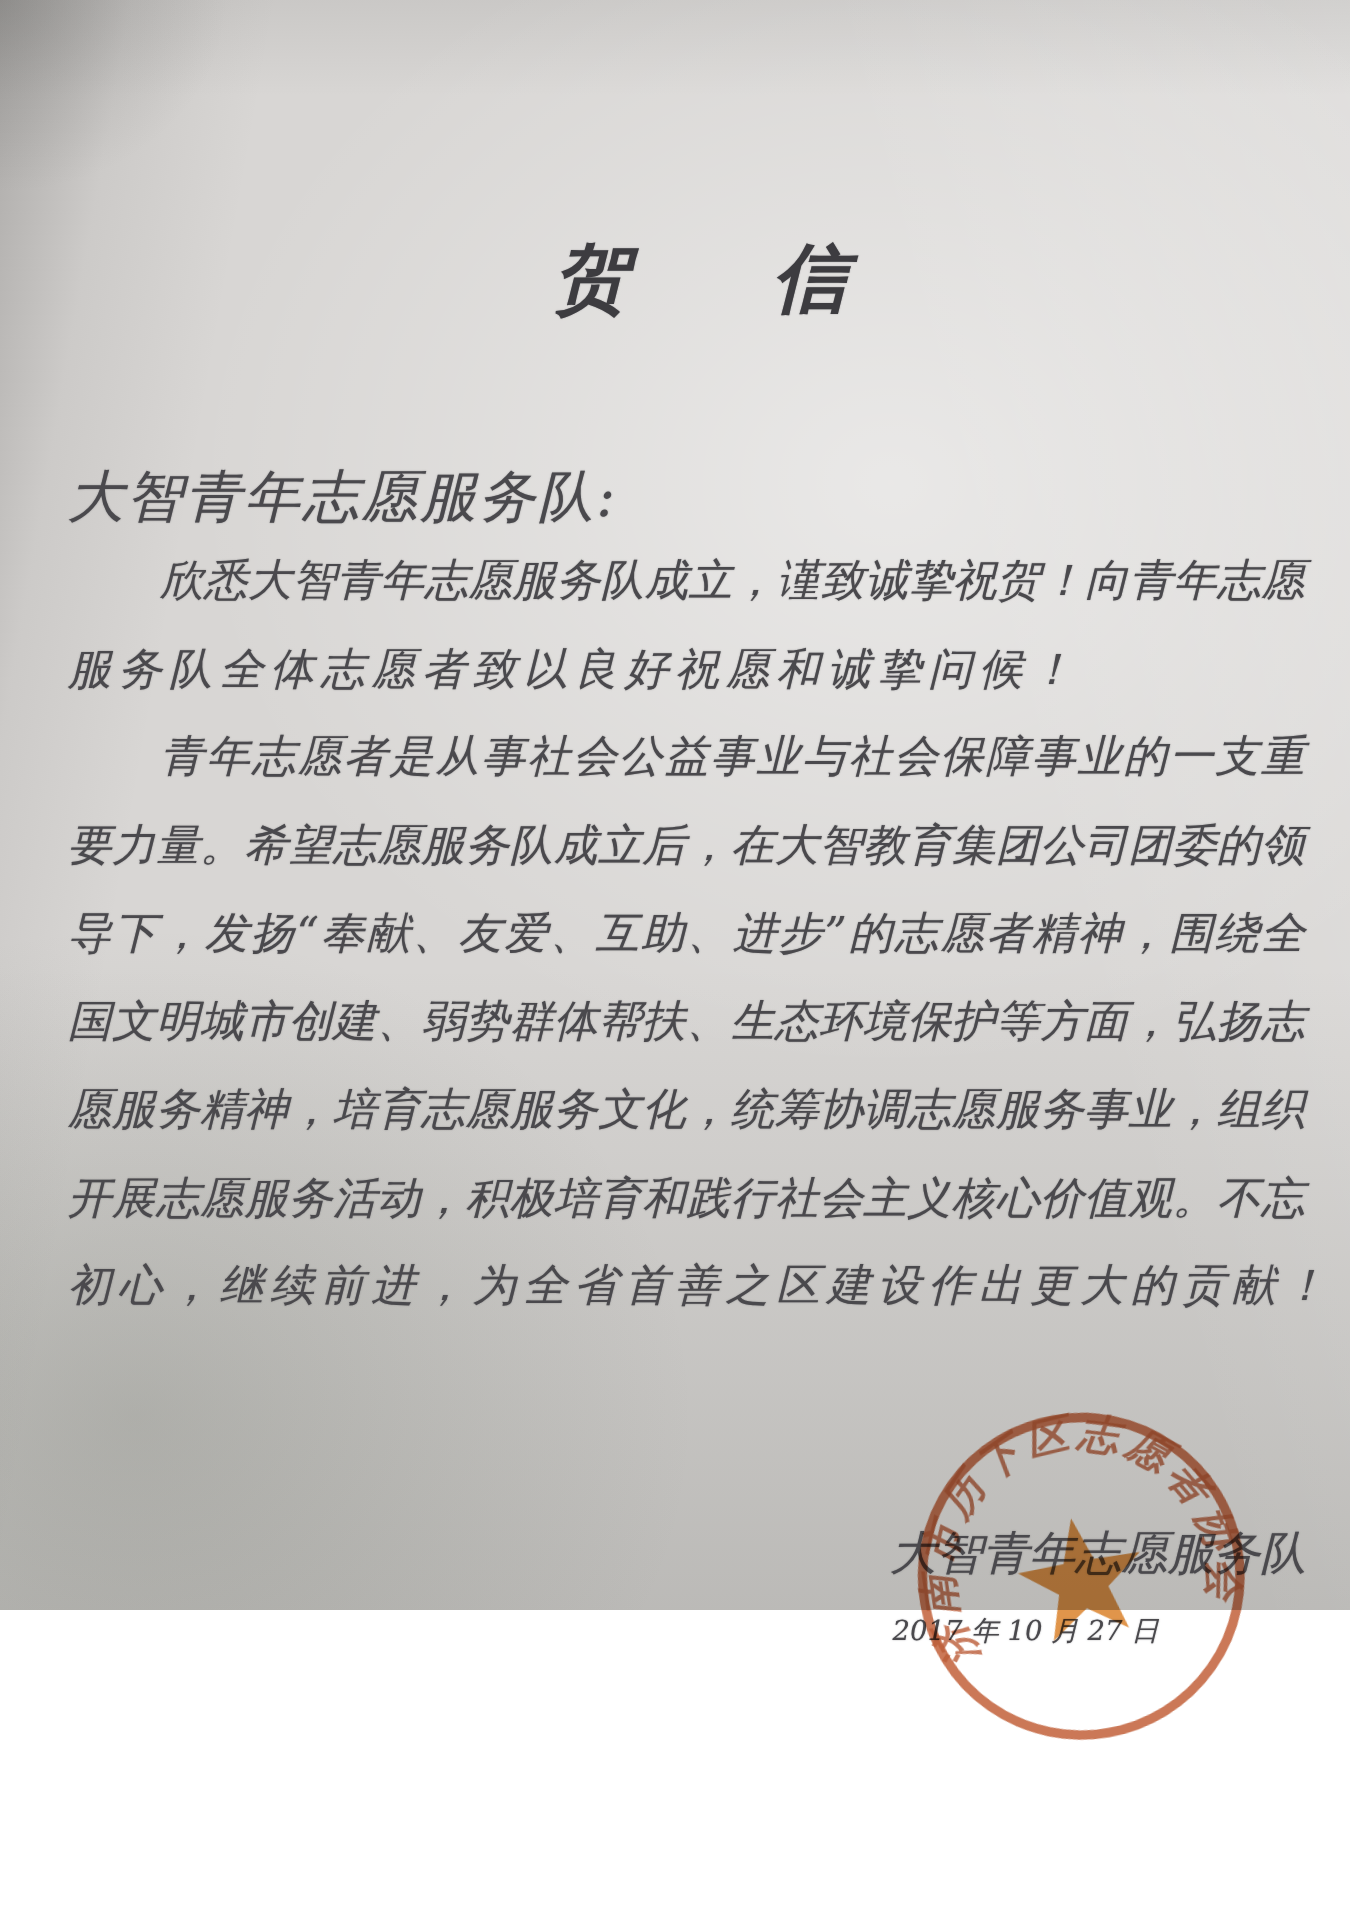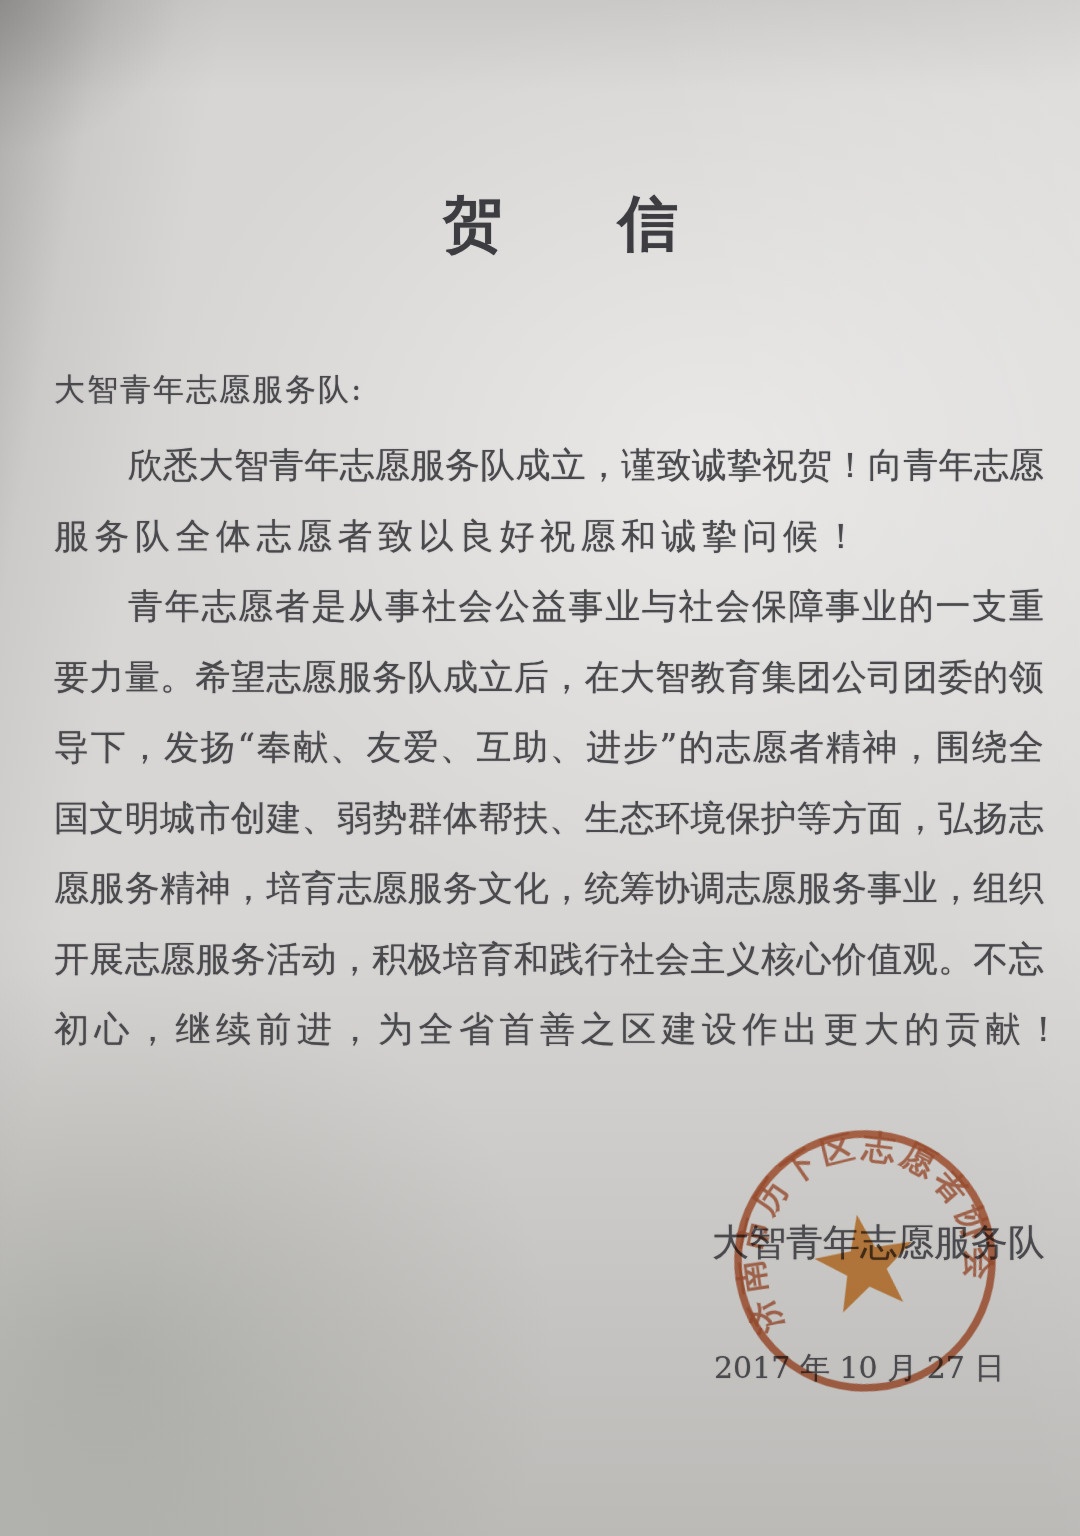--- a/index.html
+++ b/index.html
@@ -1,42 +1,43 @@
 <!DOCTYPE html>
 <html><head>
 <meta charset="utf-8">
 <style>
   html,body{margin:0;padding:0;}
   body{
     width:1080px;height:1536px;overflow:hidden;
     font-family:"DejaVu Serif","Liberation Serif",serif;
   }
   .photo{
-    position:relative;width:1080px;height:1536px;
+    position:relative;width:1080px;height:1288px;
     background:
       radial-gradient(260px 220px at 0% 0%, rgba(70,70,68,0.22), rgba(70,70,68,0) 70%),
       radial-gradient(900px 760px at 66% 30%, rgba(255,255,255,0.45), rgba(255,255,255,0) 62%),
       radial-gradient(640px 560px at 10% 88%, rgba(88,94,82,0.20), rgba(88,94,82,0) 70%),
       linear-gradient(100deg, rgba(70,68,66,0.30) 0%, rgba(70,68,66,0.08) 8%, rgba(70,68,66,0) 17%),
       linear-gradient(to bottom, rgba(80,80,78,0.10) 0%, rgba(80,80,78,0) 6%),
       linear-gradient(to bottom, rgba(0,0,0,0) 60%, rgba(72,74,68,0.20) 100%),
       linear-gradient(255deg, rgba(255,255,255,0.22) 0%, rgba(255,255,255,0) 30%),
       #d8d6d4;
     color:#4a494d;
+    font-style:italic;
   }
   .title{
     position:absolute;left:443px;top:193px;
     font-size:60px;line-height:1;font-weight:600;
     letter-spacing:115px;white-space:nowrap;
     color:#3d3c40;text-shadow:0 0 1px rgba(55,55,60,0.55);
     margin:0;
   }
   .salutation{
     position:absolute;left:54px;top:372px;
-    font-size:31px;letter-spacing:2px;line-height:1.15;
+    font-size:45px;letter-spacing:2px;line-height:1.15;
     text-shadow:0 0 1.2px rgba(60,60,64,0.55);
     white-space:nowrap;
   }
   #body-lines{
     position:absolute;left:54px;top:444px;width:990px;
   }
   .body-line{
     display:flex;align-items:flex-start;
     width:990px;height:70.5px;
     font-size:35px;line-height:1.2;
@@ -45,22 +46,22 @@
     white-space:pre;
   }
   .body-line.just{justify-content:space-between;}
   .body-line:not(.just){gap:5.5px;}
   .signature{
     position:absolute;left:712px;top:1218px;
     font-size:37px;letter-spacing:0;white-space:nowrap;
     text-shadow:0 0 1.2px rgba(60,60,64,0.55);
   }
   .date{
-    position:absolute;left:714px;top:1348px;
-    font-size:30px;white-space:nowrap;
+    position:absolute;left:714px;top:1290px;
+    font-size:22px;white-space:nowrap;
     text-shadow:0 0 1.2px rgba(60,60,64,0.55);
   }
   .stamp{
     position:absolute;left:720px;top:1116px;width:290px;height:290px;
     transform:rotate(-10deg);
     mix-blend-mode:multiply;
     filter:blur(0.4px);
   }
 </style>
 </head>

